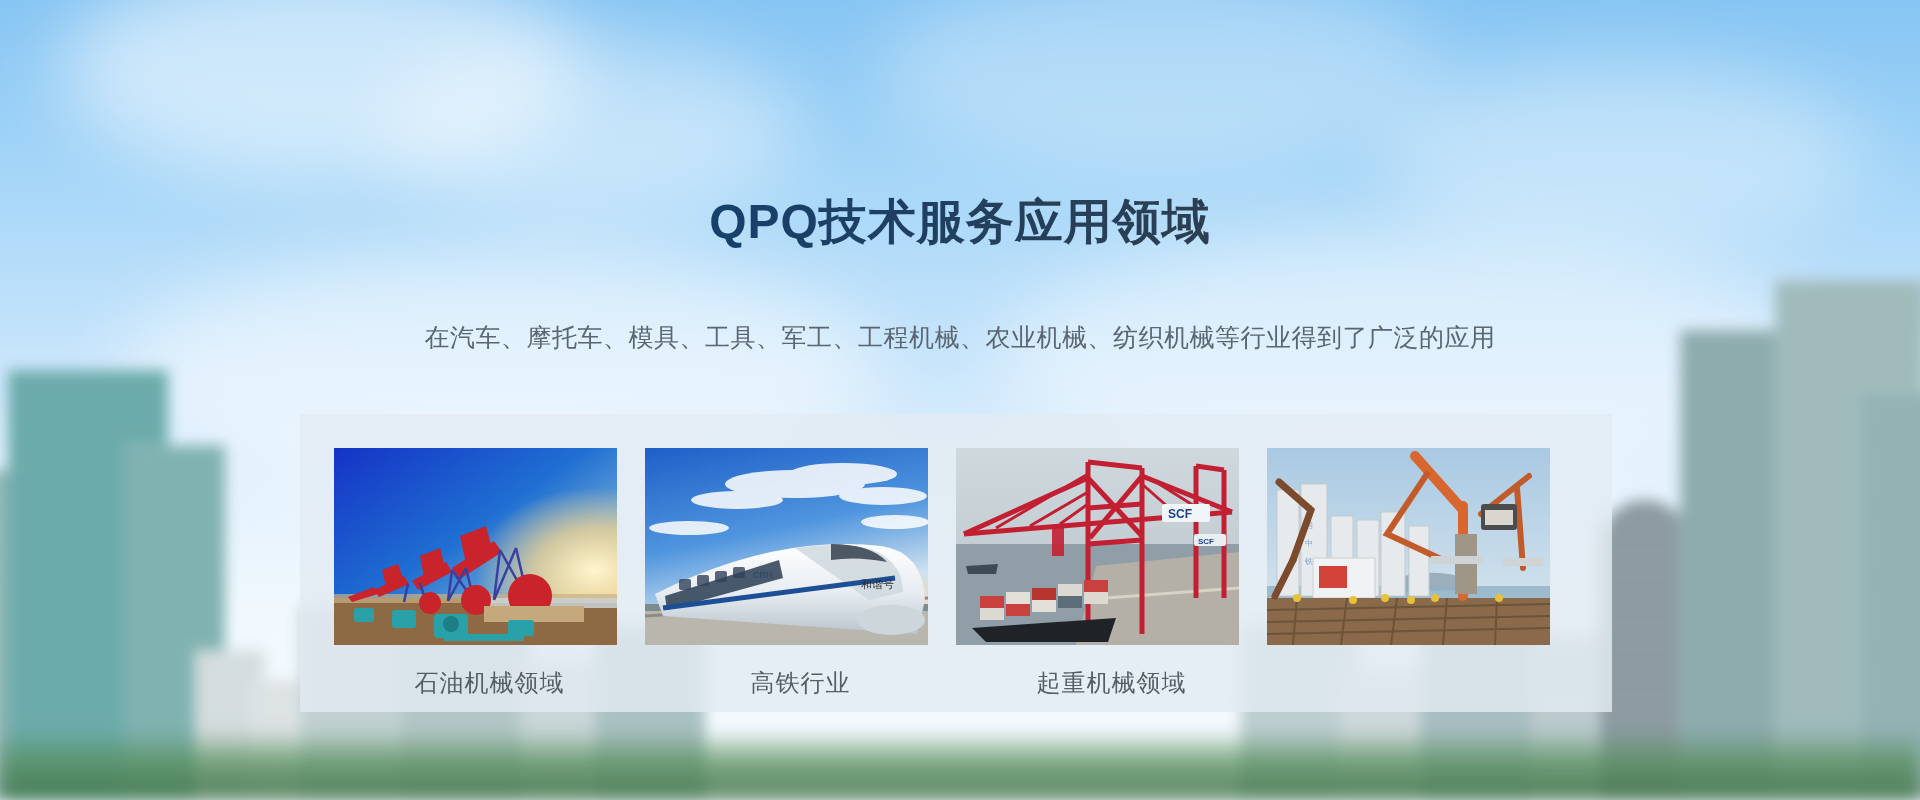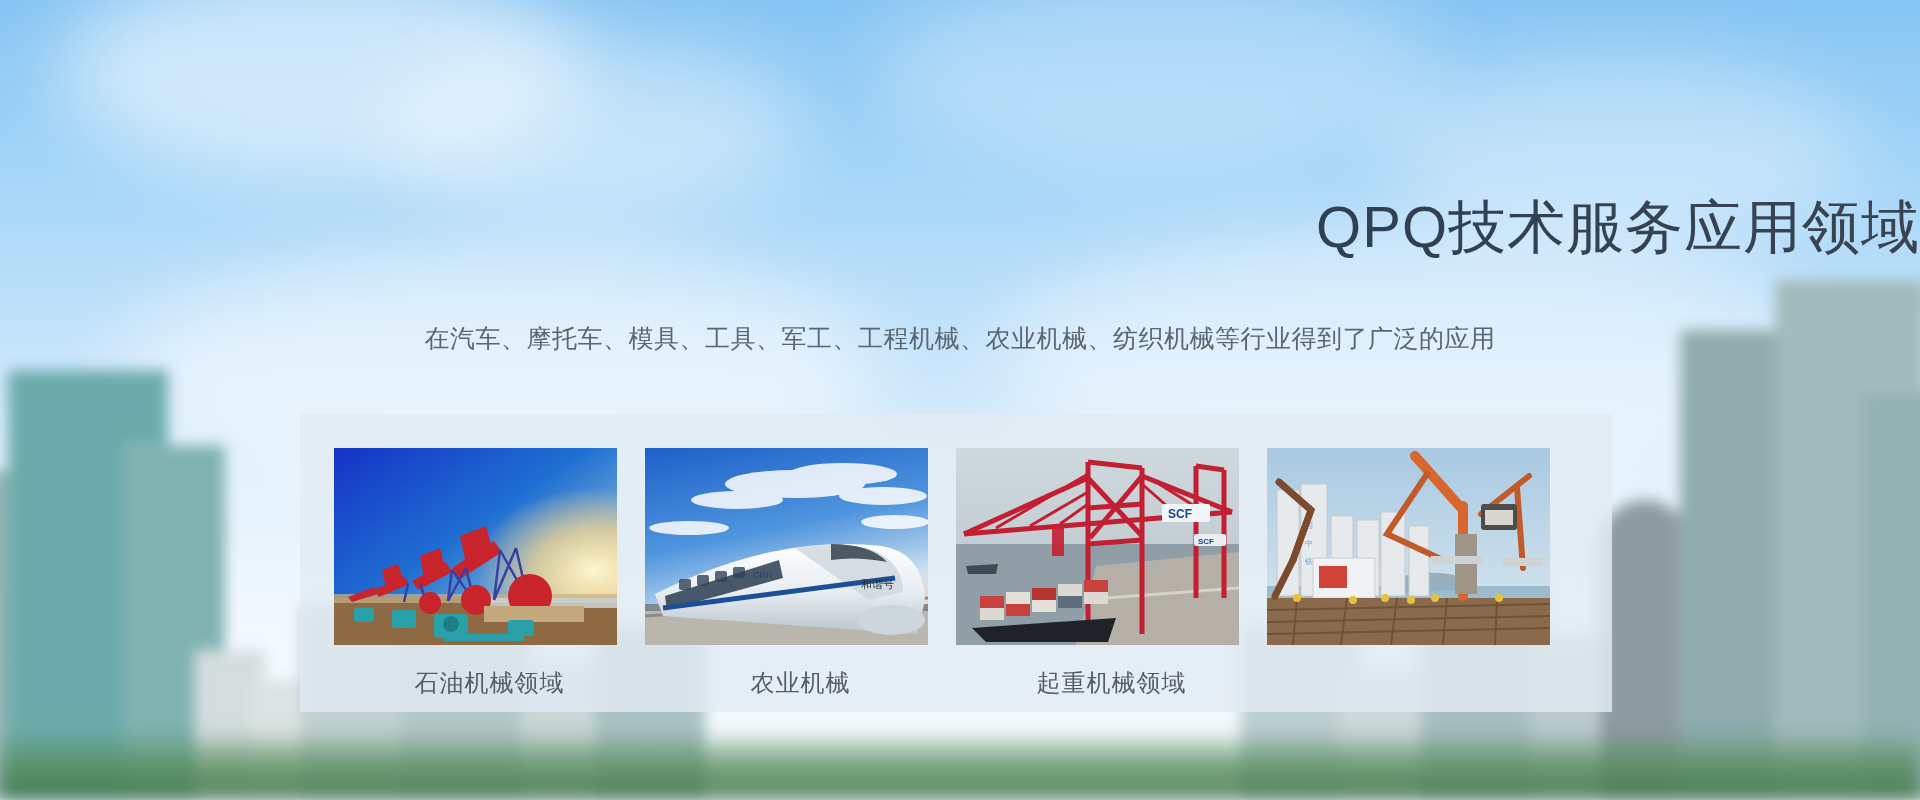--- a/index.html
+++ b/index.html
@@ -41,35 +41,36 @@
   }
   .greenery{
     position:absolute; left:0; bottom:0; width:1920px; height:70px;
     background:linear-gradient(180deg, rgba(92,150,96,.0) 0%, rgba(86,142,92,.75) 45%, rgba(66,116,74,.9) 100%);
     filter:blur(6px);
   }
 
   
   .headline{
     position:absolute; left:0; top:196px; width:1920px;
-    text-align:right;
-    font-size:58px; font-weight:normal; line-height:1.08;
+    text-align:center;
+    font-size:48px; font-weight:bold; line-height:1.08;
     letter-spacing:1px;
     color:#17406b;
     background:linear-gradient(90deg,#143b66 0%, #17406b 38%, #2c3f52 62%, #3a4450 100%);
     -webkit-background-clip:text; background-clip:text;
     -webkit-text-fill-color:transparent;
     text-shadow:none;
   }
   .subhead{
     position:absolute; left:0; top:322px; width:1920px;
     text-align:center;
     font-size:25px; line-height:1.3;
     color:#5a6670;
     letter-spacing:.5px;
+    font-family:Liberation Serif, serif;
   }
 
   
   .panel{
     position:absolute;
     left:300px; top:414px;
     width:1312px; height:298px;
     background:rgba(226,235,243,.80);
     backdrop-filter:blur(6px);
     display:flex;
@@ -224,21 +225,21 @@
             <rect x="34" y="131" width="12" height="11" rx="2"></rect>
             <rect x="52" y="127" width="12" height="11" rx="2"></rect>
             <rect x="70" y="123" width="12" height="11" rx="2"></rect>
             <rect x="88" y="119" width="12" height="11" rx="2"></rect>
           </g>
           <ellipse cx="246" cy="172" rx="34" ry="15" fill="#cdd6db"></ellipse>
           <text x="108" y="130" font-size="9" fill="#27456f" font-family="Liberation Sans, sans-serif">CRH</text>
           <text x="216" y="140" font-size="11" fill="#2a2a2a" font-family="Liberation Sans, sans-serif">和谐号</text>
         </svg>
       </div>
-      <div class="caption">农业机械</div>
+      <div class="caption">高铁行业</div>
     </div>
 
     <div class="card">
       <div class="thumb">
         <svg viewBox="0 0 283 197" preserveAspectRatio="none">
           <defs>
             <linearGradient id="hazesky" x1="0" y1="0" x2="0" y2="1">
               <stop offset="0" stop-color="#cfd8dd"></stop>
               <stop offset="1" stop-color="#b7c3c9"></stop>
             </linearGradient>

